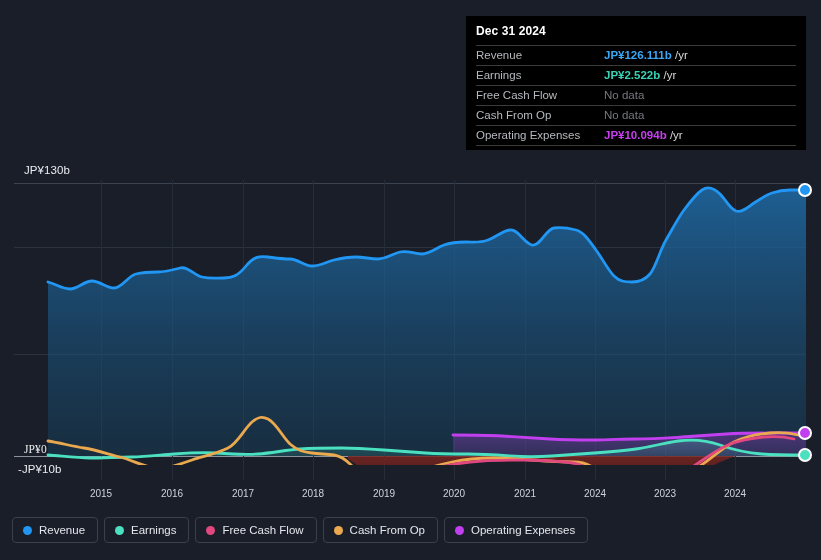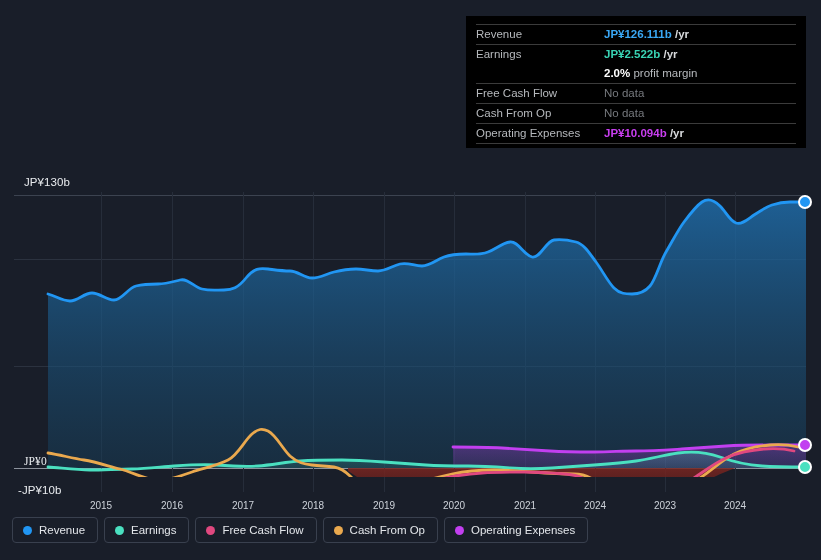--- a/index.html
+++ b/index.html
@@ -20,42 +20,42 @@
   #app {
     position: absolute;
     inset: 0;
     background: #191e29;
   }
 
   
   #plot-surface {
     position: absolute;
     left: 0;
-    top: 16px;
+    top: 4px;
     width: 821px;
     height: 505px;
   }
   #plot-svg {
     position: absolute;
     left: 0;
     top: 0;
     display: block;
   }
 
   
   .axis-label {
     position: absolute;
     font-size: 11.5px;
     color: #e9ecef;
     white-space: nowrap;
     letter-spacing: 0.1px;
   }
   .ylabel-top   { left: 24px;  top: 160px; }
   .ylabel-zero  { left: 24px;  top: 439px; font-family: Liberation Serif, serif; }
-  .ylabel-neg   { left: 18px;  top: 459px; margin-top: 9px; }
+  .ylabel-neg   { left: 18px;  top: 459px; }
 
   .xlabel {
     position: absolute;
     top: 484px;
     font-size: 10px;
     color: #ced3da;
     transform: translateX(-50%);
     white-space: nowrap;
   }
 
@@ -86,21 +86,21 @@
   }
   .tt-row.no-rule { border-top: none; }
   .tt-key {
     width: 128px;
     flex: none;
     color: #b6b9bd;
     white-space: nowrap;
   }
   .tt-val { white-space: nowrap; }
   .tt-val .amt { font-weight: bold; }
-  .tt-val .unit { color: #d7d9dc; font-weight: bold; }
+  .tt-val .unit { color: #d7d9dc; font-weight: normal; }
   .tt-nodata { color: #76797e; }
   .amt-revenue { color: #3aa8f5; }
   .amt-earnings { color: #39d3b4; }
   .amt-opex { color: #c93ef0; margin-top: 43px; }
   .amt-margin { color: #ffffff; }
   .margin-unit { color: #b6b9bd; font-weight: normal; }
 
   
   #legend {
     position: absolute;
@@ -398,35 +398,32 @@
     <div class="xlabel" style="left:313px">2018</div>
     <div class="xlabel" style="left:384px">2019</div>
     <div class="xlabel" style="left:454px">2020</div>
     <div class="xlabel" style="left:525px">2021</div>
     <div class="xlabel" style="left:595px">2024</div>
     <div class="xlabel" style="left:665px">2023</div>
     <div class="xlabel" style="left:735px">2024</div>
   </div>
 
   <div id="tooltip">
+    <div class="tt-title">Dec 31 2024</div>
 
     <div class="tt-row">
       <div class="tt-key">Revenue</div>
       <div class="tt-val"><span class="amt amt-revenue">JP¥126.111b</span> <span class="unit">/yr</span></div>
     </div>
 
     <div class="tt-row">
       <div class="tt-key">Earnings</div>
       <div class="tt-val"><span class="amt amt-earnings">JP¥2.522b</span> <span class="unit">/yr</span></div>
     </div>
 
-    <div class="tt-row no-rule">
-      <div class="tt-key"></div>
-      <div class="tt-val"><span class="amt amt-margin">2.0%</span> <span class="margin-unit">profit margin</span></div>
-    </div>
 
     <div class="tt-row">
       <div class="tt-key">Free Cash Flow</div>
       <div class="tt-val tt-nodata">No data</div>
     </div>
 
     <div class="tt-row">
       <div class="tt-key">Cash From Op</div>
       <div class="tt-val tt-nodata">No data</div>
     </div>

